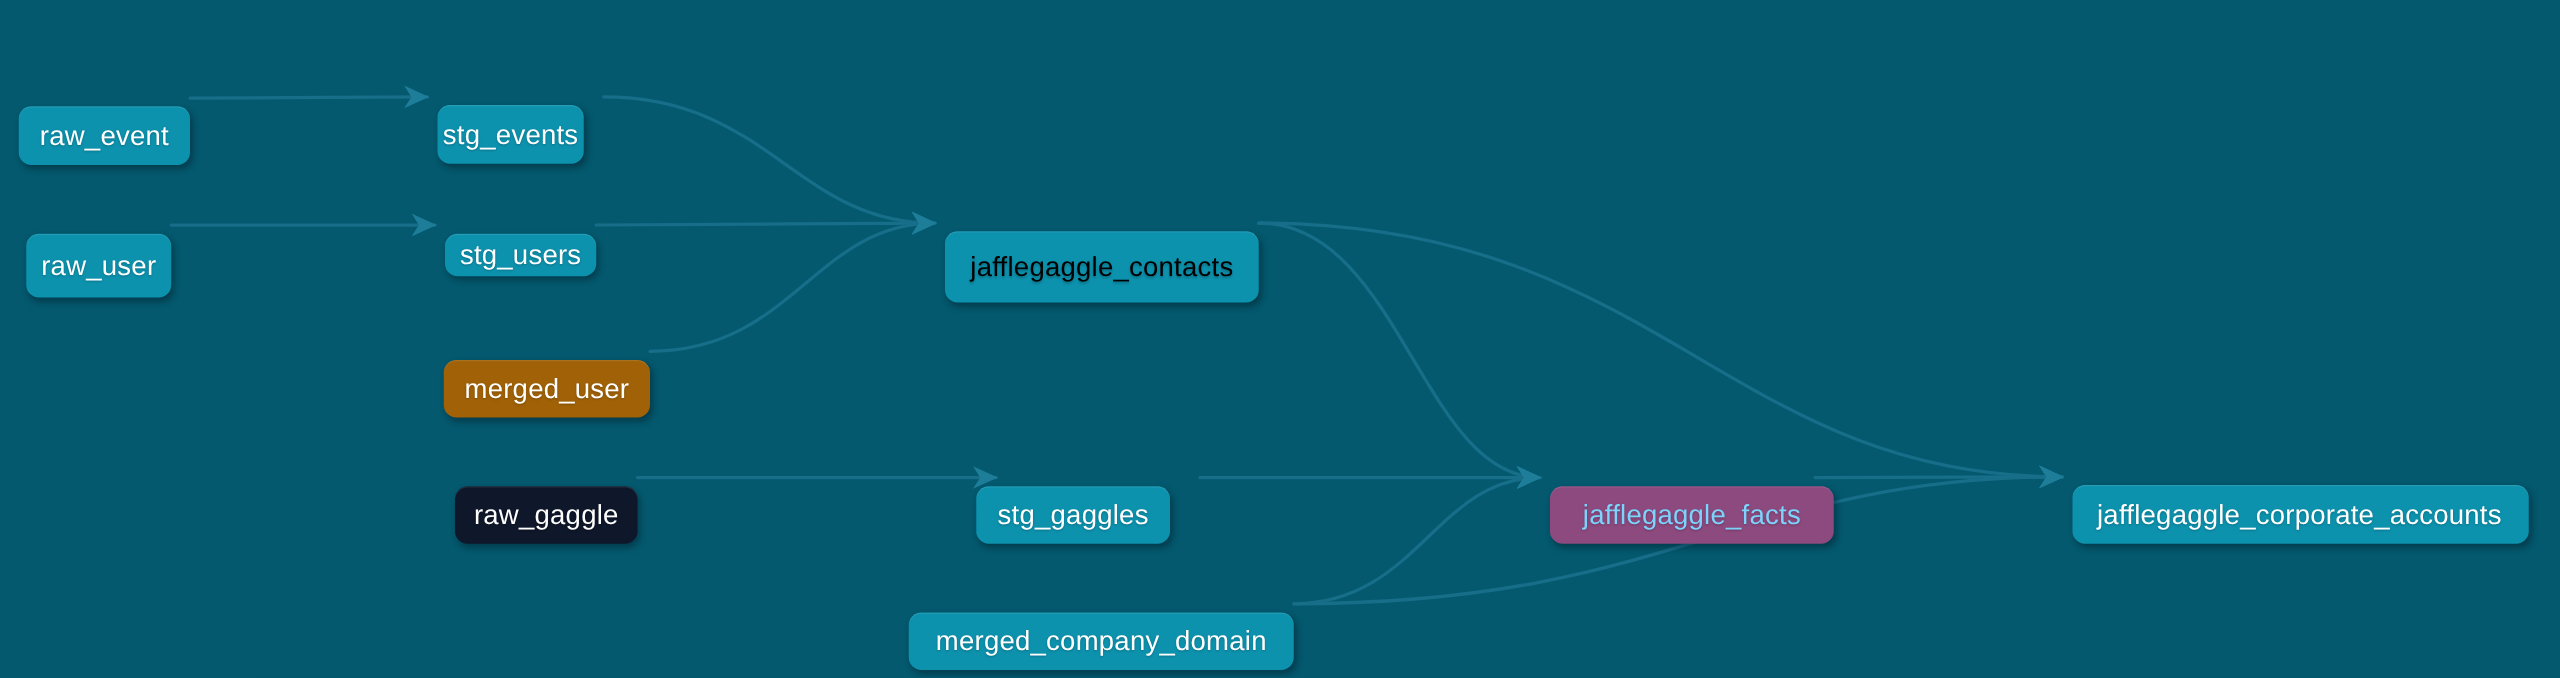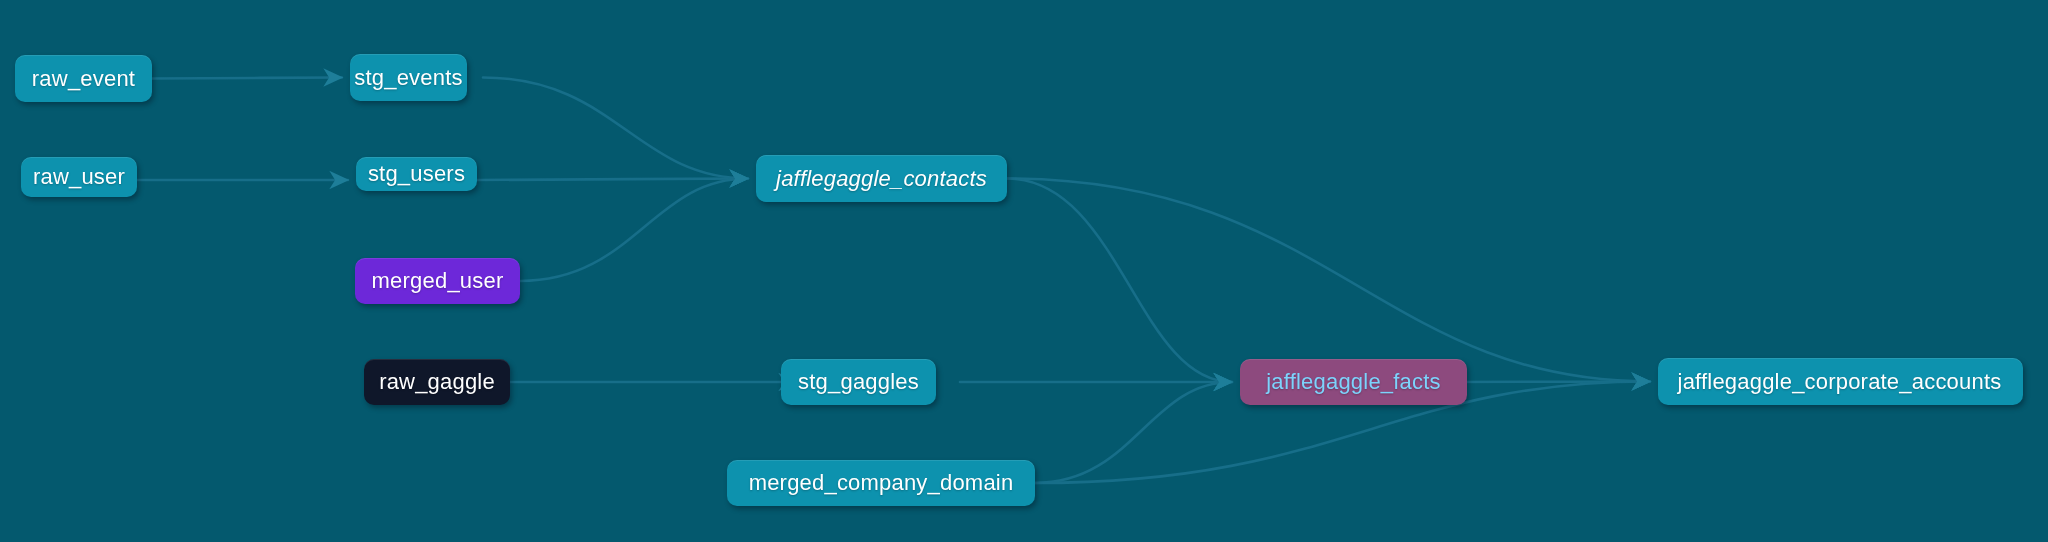--- a/index.html
+++ b/index.html
@@ -34,20 +34,21 @@
     justify-content: center;
     border-radius: 10px;
     color: #ffffff;
     font-size: 22px;
     letter-spacing: 0.2px;
     white-space: nowrap;
     padding: 0 20px;
     cursor: pointer;
     box-shadow: 2px 3px 5px rgba(0, 10, 20, 0.35), inset 0 1px 0 rgba(255,255,255,0.10);
     text-shadow: 0 1px 2px rgba(0,0,0,0.25);
+    margin-top: 30px;
   }
 </style>
 </head>
 <body>
 
 <div id="canvas" style="background: rgb(4, 89, 110);">
   <svg id="edge-layer" xmlns="http://www.w3.org/2000/svg">
     <defs>
       <marker id="arrowhead" viewBox="0 0 10 10" refX="9" refY="5" markerWidth="8" markerHeight="8" orient="auto-start-reverse">
         <path id="arrowhead-path" d="M0,0.6 L9.6,5 L0,9.4 L2.8,5 Z" fill="#1e7e99"></path>
@@ -68,30 +69,30 @@
         <path class="edge" d="M1452,382 C1551.0,382 1566.8,381.5 1650,381.5" stroke="#176e89" marker-end="url(#arrowhead)"></path>
       </g>
   </svg>
   <div id="nodes-layer">
       <div class="node" style="left: 15px; top: 55px; width: 137px; height: 47px; background: rgb(13, 146, 174); color: rgb(255, 255, 255);">
         <span>raw_event</span>
       </div>
       <div class="node" style="left: 350px; top: 54px; width: 117px; height: 47px; background: rgb(13, 146, 174); color: rgb(255, 255, 255);">
         <span>stg_events</span>
       </div>
-      <div class="node" style="left: 21px; top: 157px; width: 116px; height: 40px; background: rgb(13, 146, 174); color: rgb(255, 255, 255);">
+      <div class="node" style="left: 21px; top: 157px; width: 116px; height: 51px; background: rgb(13, 146, 174); color: rgb(255, 255, 255);">
         <span>raw_user</span>
       </div>
       <div class="node" style="left: 356px; top: 157px; width: 121px; height: 34px; background: rgb(13, 146, 174); color: rgb(255, 255, 255);">
         <span>stg_users</span>
       </div>
-      <div class="node" style="left: 355px; top: 258px; width: 165px; height: 46px; background: #6d28d9; color: rgb(255, 255, 255);">
+      <div class="node" style="left: 355px; top: 258px; width: 165px; height: 46px; background: #a16207; color: rgb(255, 255, 255);">
         <span>merged_user</span>
       </div>
-      <div class="node" style="left: 756px; top: 155px; width: 251px; height: 47px; background: rgb(13, 146, 174); color: #ffffff; font-style: italic;">
+      <div class="node" style="left: 756px; top: 155px; width: 251px; height: 57px; background: rgb(13, 146, 174); color: #000000;">
         <span>jafflegaggle_contacts</span>
       </div>
       <div class="node" style="left: 364px; top: 359px; width: 146px; height: 46px; background: #0f172a; color: rgb(255, 255, 255);">
         <span>raw_gaggle</span>
       </div>
       <div class="node" style="left: 781px; top: 359px; width: 155px; height: 46px; background: rgb(13, 146, 174); color: rgb(255, 255, 255);">
         <span>stg_gaggles</span>
       </div>
       <div class="node" style="left: 727px; top: 460px; width: 308px; height: 46px; background: rgb(13, 146, 174); color: rgb(255, 255, 255); text-align: right;">
         <span>merged_company_domain</span>

